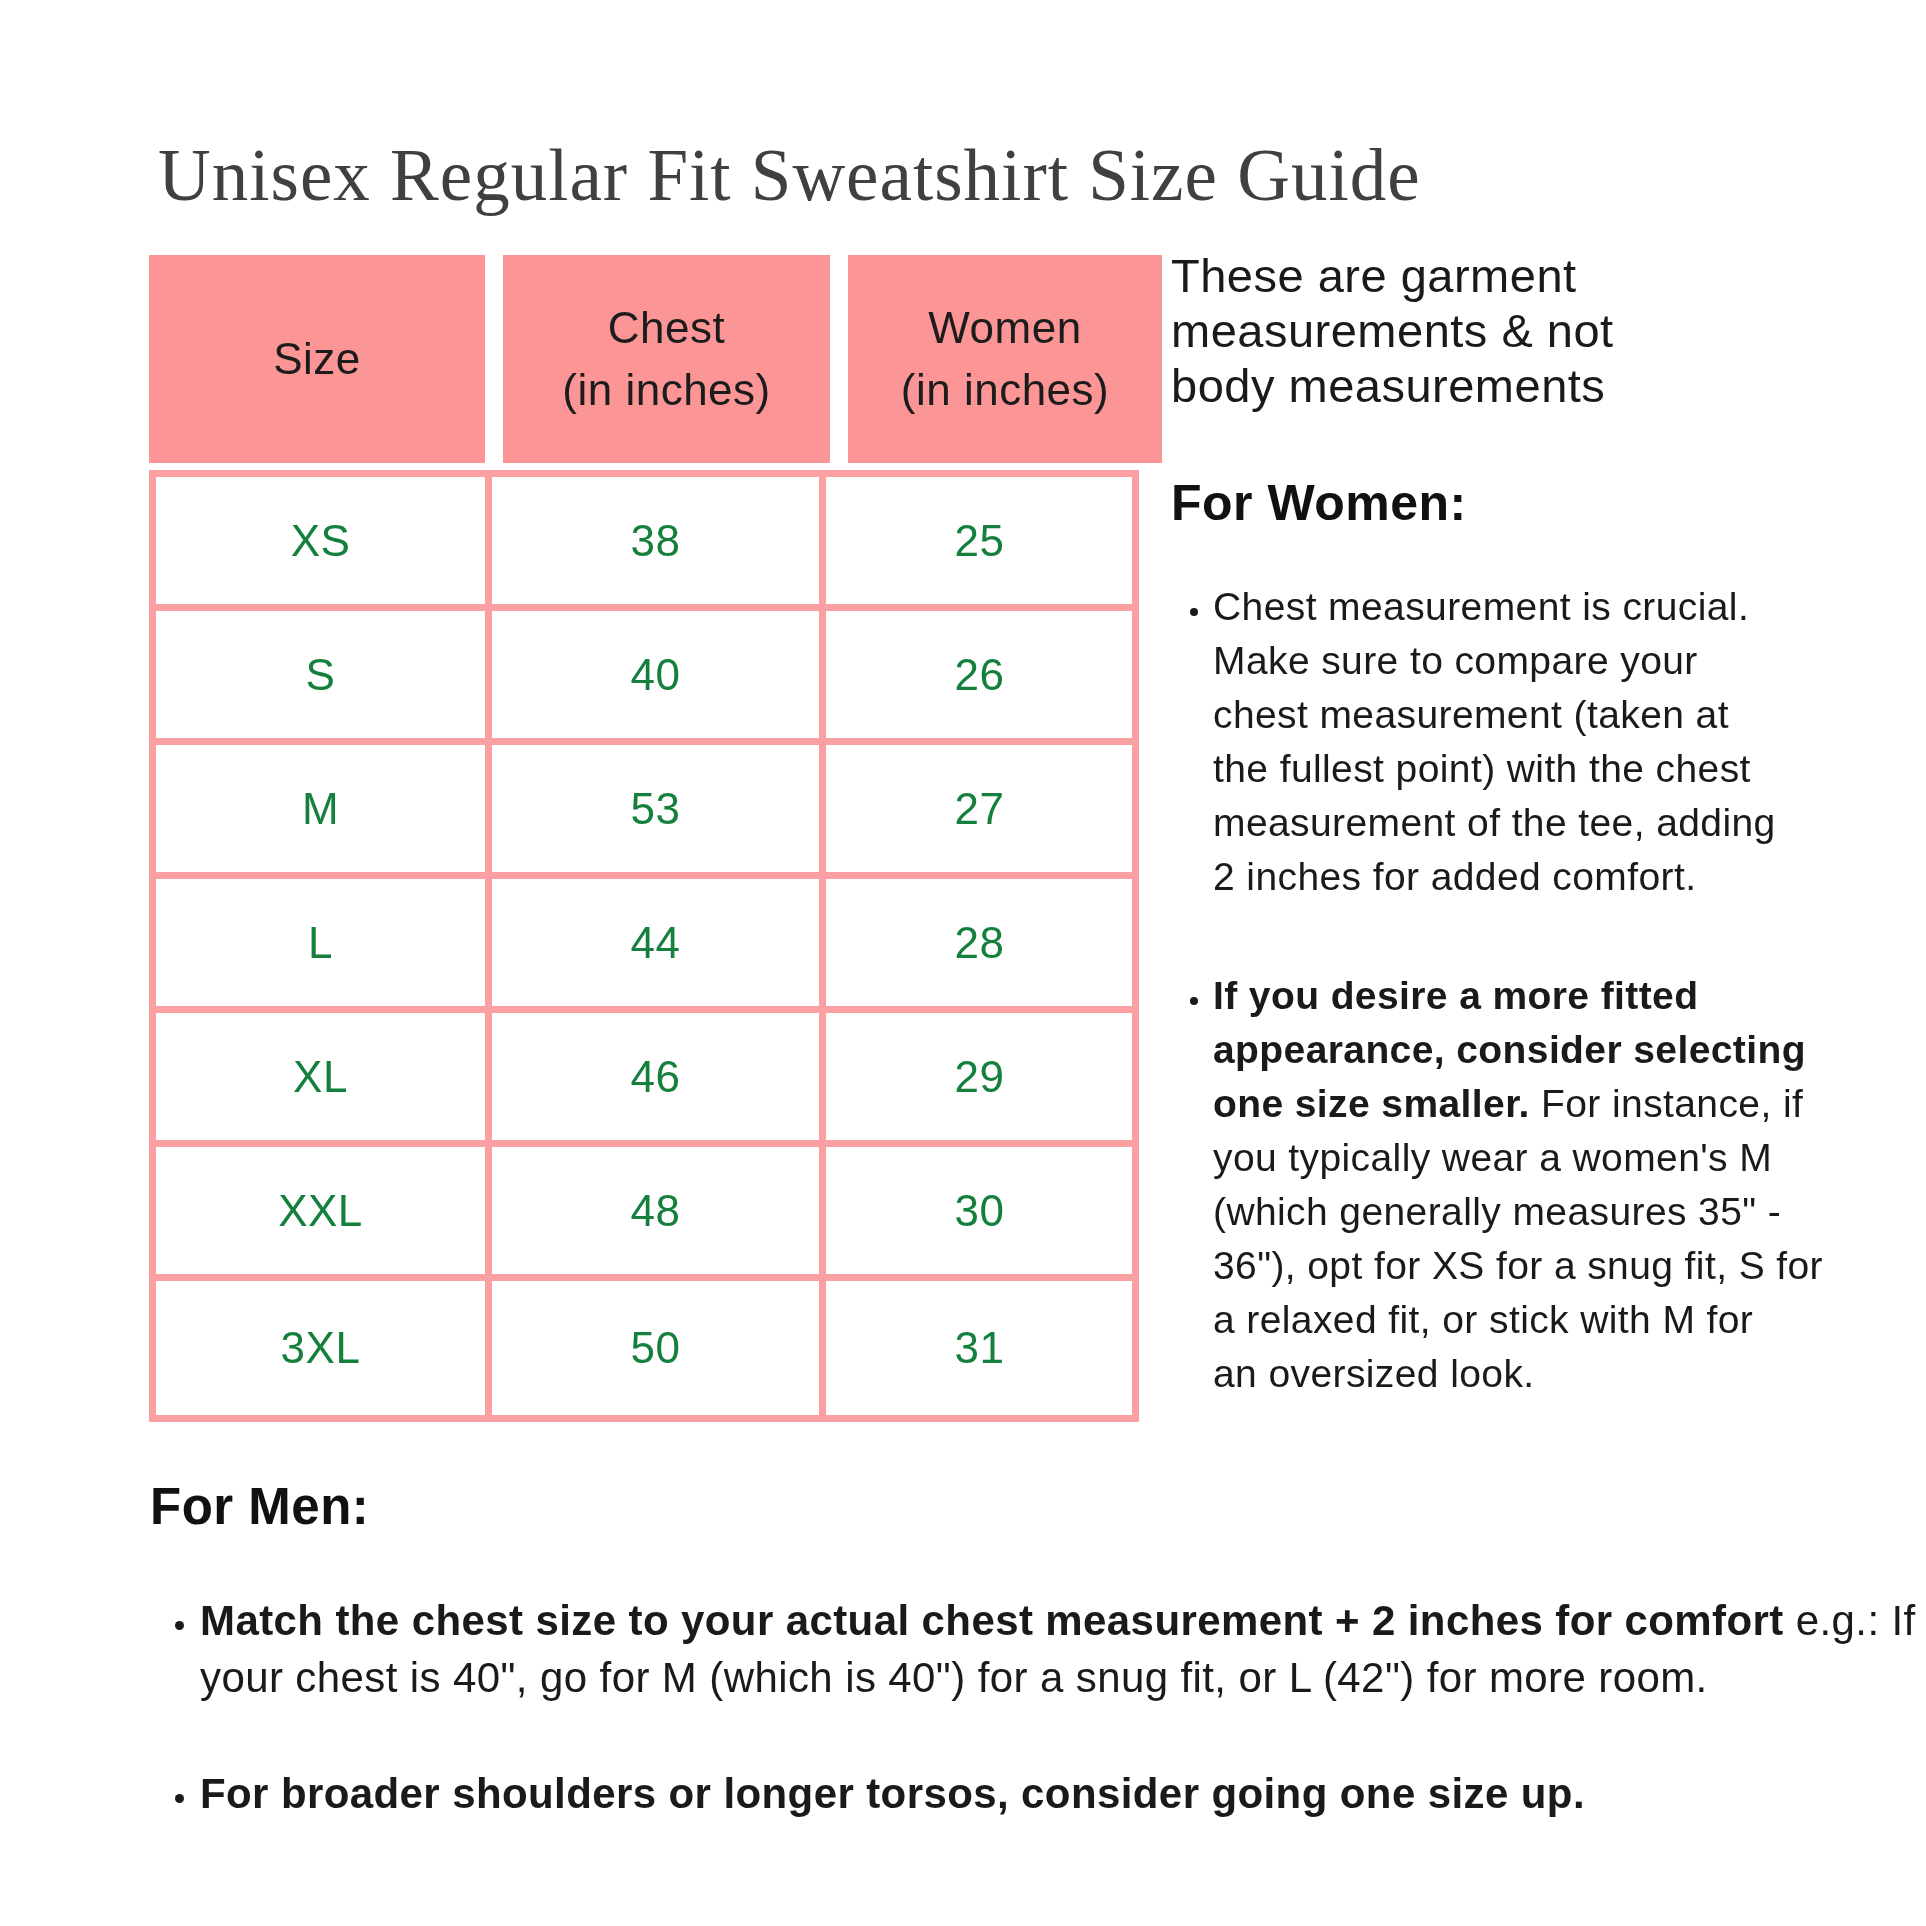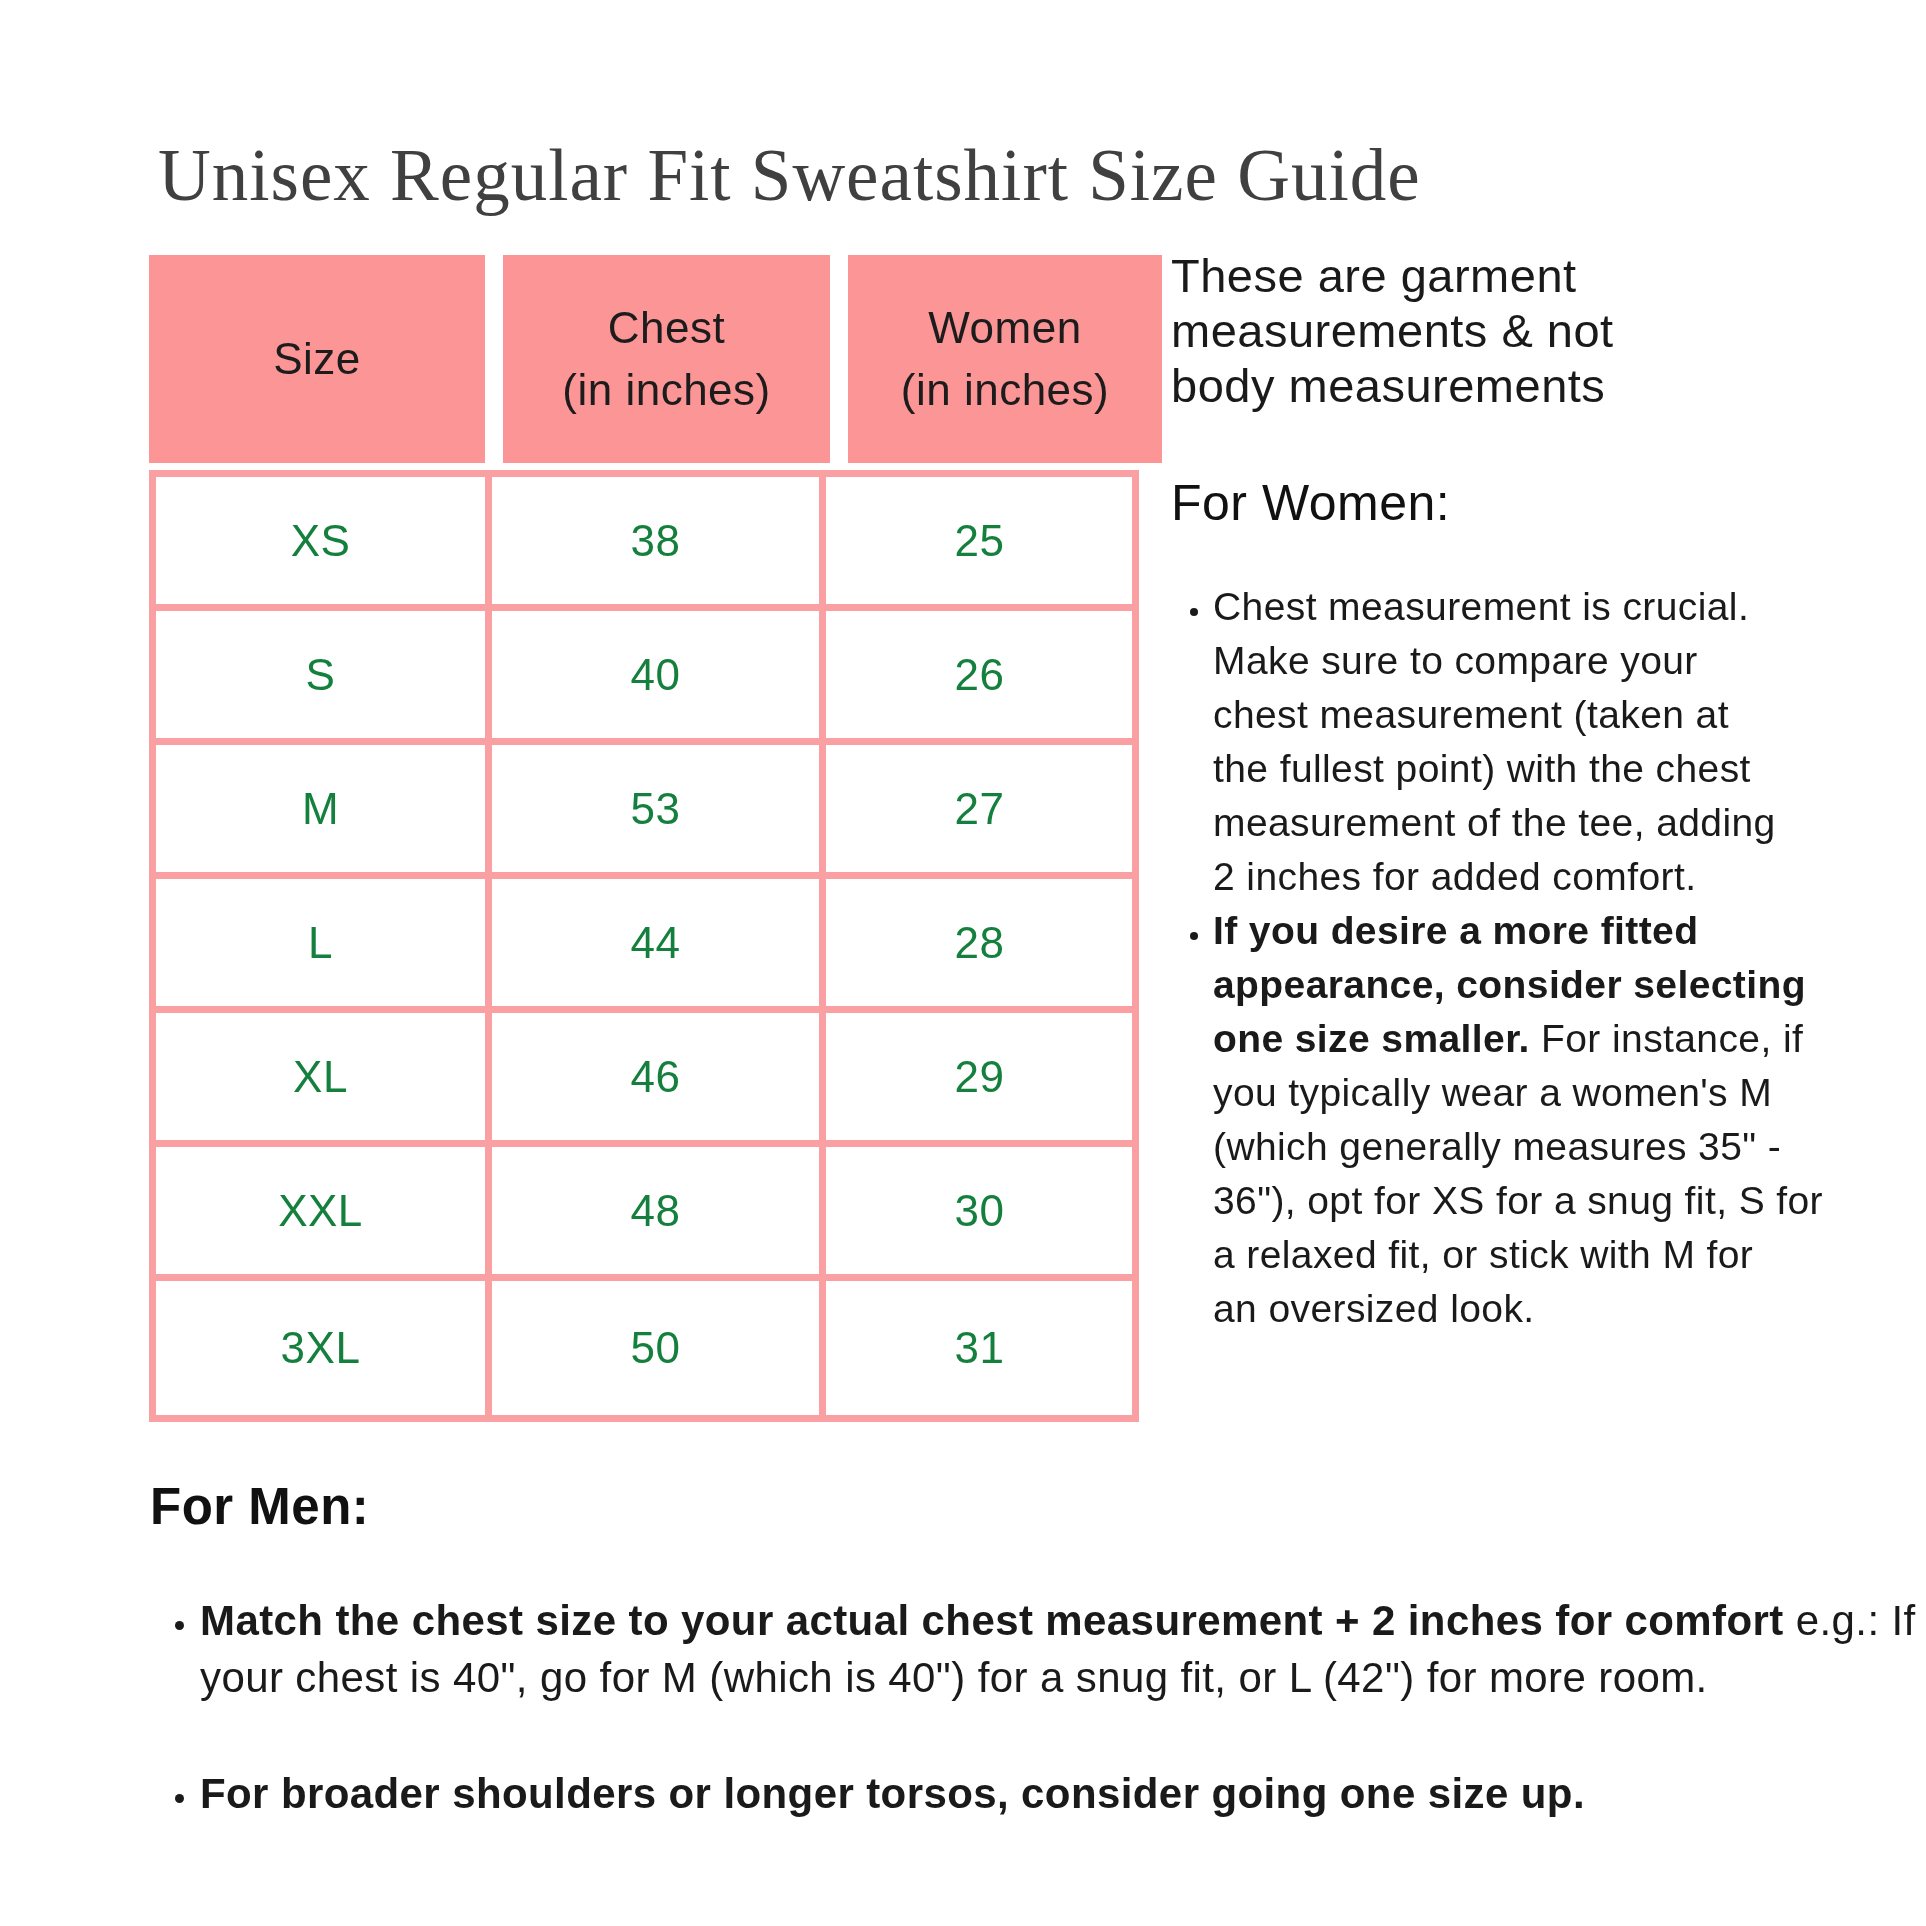--- a/index.html
+++ b/index.html
@@ -82,37 +82,38 @@
   .note{
     font-size:47px;
     line-height:55px;
     letter-spacing:0.5px;
     white-space:pre-line;
     color:#1a1a1a;
   }
   .women-heading{
     margin-top:61px;
     font-size:50px;
-    font-weight:400;
+    font-weight:700;
     letter-spacing:0.5px;
     color:#111111;
   }
   ul.women-bullets{
     margin:48px 0 0 0;
     padding:0 0 0 42px;
     list-style:disc;
   }
   ul.women-bullets li{
     font-size:39px;
     line-height:54px;
     letter-spacing:0.4px;
     white-space:pre-line;
     color:#1a1a1a;
   }
   ul.women-bullets li + li{
+    margin-top:65px;
   }
   li::marker{ font-size:0.72em; }
   .bold-seg{ font-weight:700; }
   
   .men-heading{
     position:absolute;
     left:150px;top:1477px;
     font-size:51px;
     font-weight:700;
     letter-spacing:0.5px;

